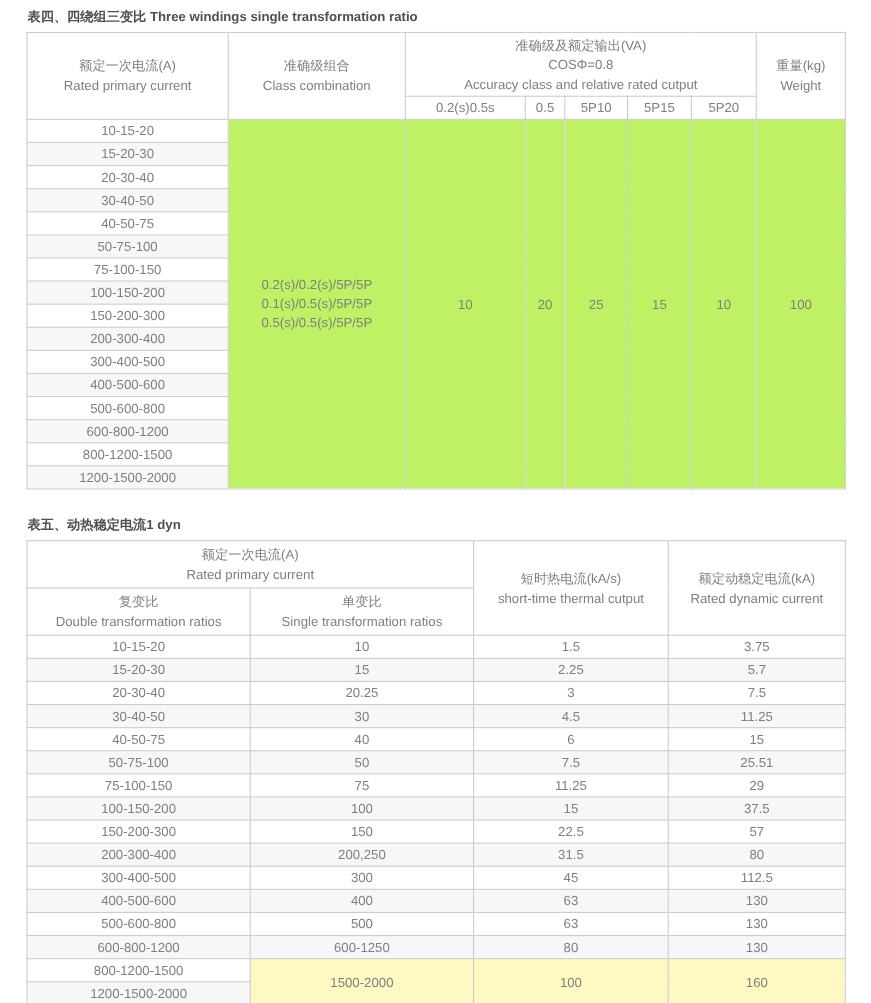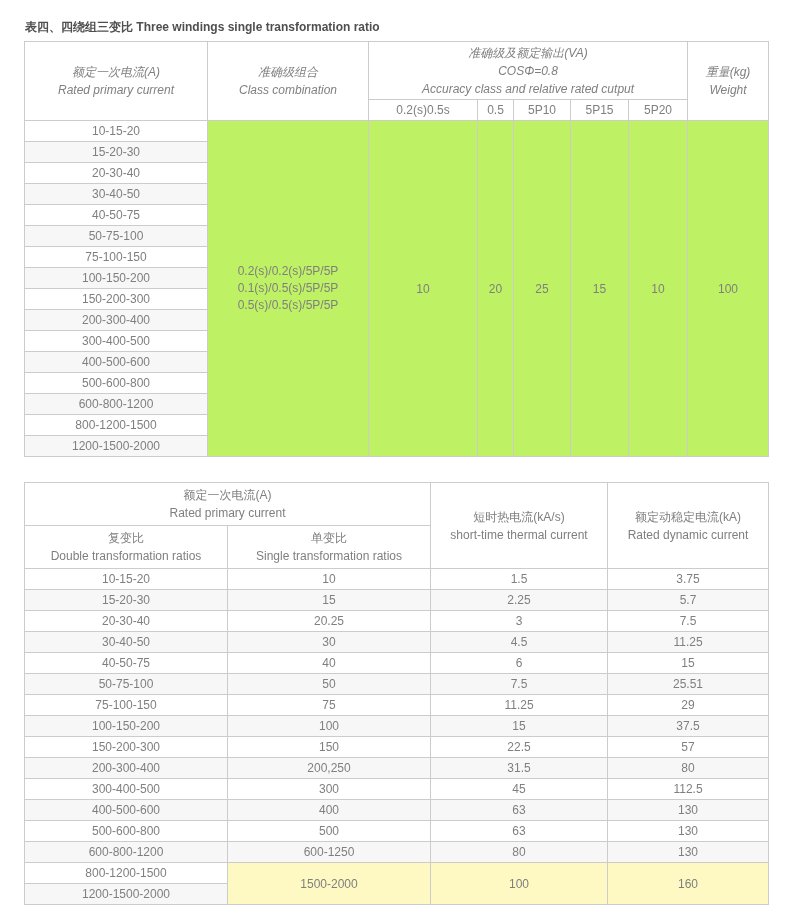--- a/index.html
+++ b/index.html
@@ -12,21 +12,21 @@
   }
   .page {
     width: 792px;
     box-sizing: border-box;
     padding: 8px 24px 10px 24px;
   }
   .table-title {
     font-size: 12px;
     font-weight: bold;
     color: #4f4f4f;
-    margin: 12px 0 6px 1px;
+    margin: 0 0 6px 1px;
     line-height: 15px;
   }
   table {
     border-collapse: collapse;
     table-layout: fixed;
     width: 744px;
     background: #ffffff;
   }
   th, td {
     border: 1px solid #cccccc;
@@ -35,21 +35,21 @@
     font-weight: normal;
     font-size: 12px;
     color: #7f7f7f;
     padding: 0 4px;
     box-sizing: border-box;
     overflow: hidden;
     white-space: nowrap;
   }
   .hline { display: block; line-height: 18px; }
   
-  .t4 thead tr.hrow1 th { height: 58px; font-style: italic; }
+  .t4 thead tr.hrow1 th { height: 58px; }
   .t4 thead tr.hrow2 th { height: 20px; line-height: 20px; }
   .t4 tbody td { height: 20px; line-height: 20px; }
   .t4 tbody tr:nth-child(even) td { background: #f7f7f7; }
   .t4 tbody td.span-cell { background: #bef264; }
   .class-combo {
     display: inline-block;
     text-align: left;
     line-height: 17px;
   }
   
@@ -167,37 +167,38 @@
             <td>800-1200-1500</td>
           </tr>
         <tr>
             <td>1200-1500-2000</td>
           </tr>
       </tbody>
     </table>
   </div>
 
   <div class="section2">
+    <div class="table-title">表五、动热稳定电流1 dyn</div>
 
     <table class="t5">
       <colgroup>
         <col style="width:203px">
           <col style="width:203px">
           <col style="width:177px">
           <col style="width:161px">
       </colgroup>
       <thead>
         <tr class="hrow1">
           <th colspan="2">
             <span class="hline">额定一次电流(A)</span>
             <span class="hline">Rated primary current</span>
           </th>
           <th rowspan="2">
             <span class="hline">短时热电流(kA/s)</span>
-            <span class="hline">short-time thermal current</span>
+            <span class="hline">short-time thermal cutput</span>
           </th>
           <th rowspan="2">
             <span class="hline">额定动稳定电流(kA)</span>
             <span class="hline">Rated dynamic current</span>
           </th>
         </tr>
         <tr class="hrow2">
           <th>
             <span class="hline">复变比</span>
             <span class="hline">Double transformation ratios</span>

